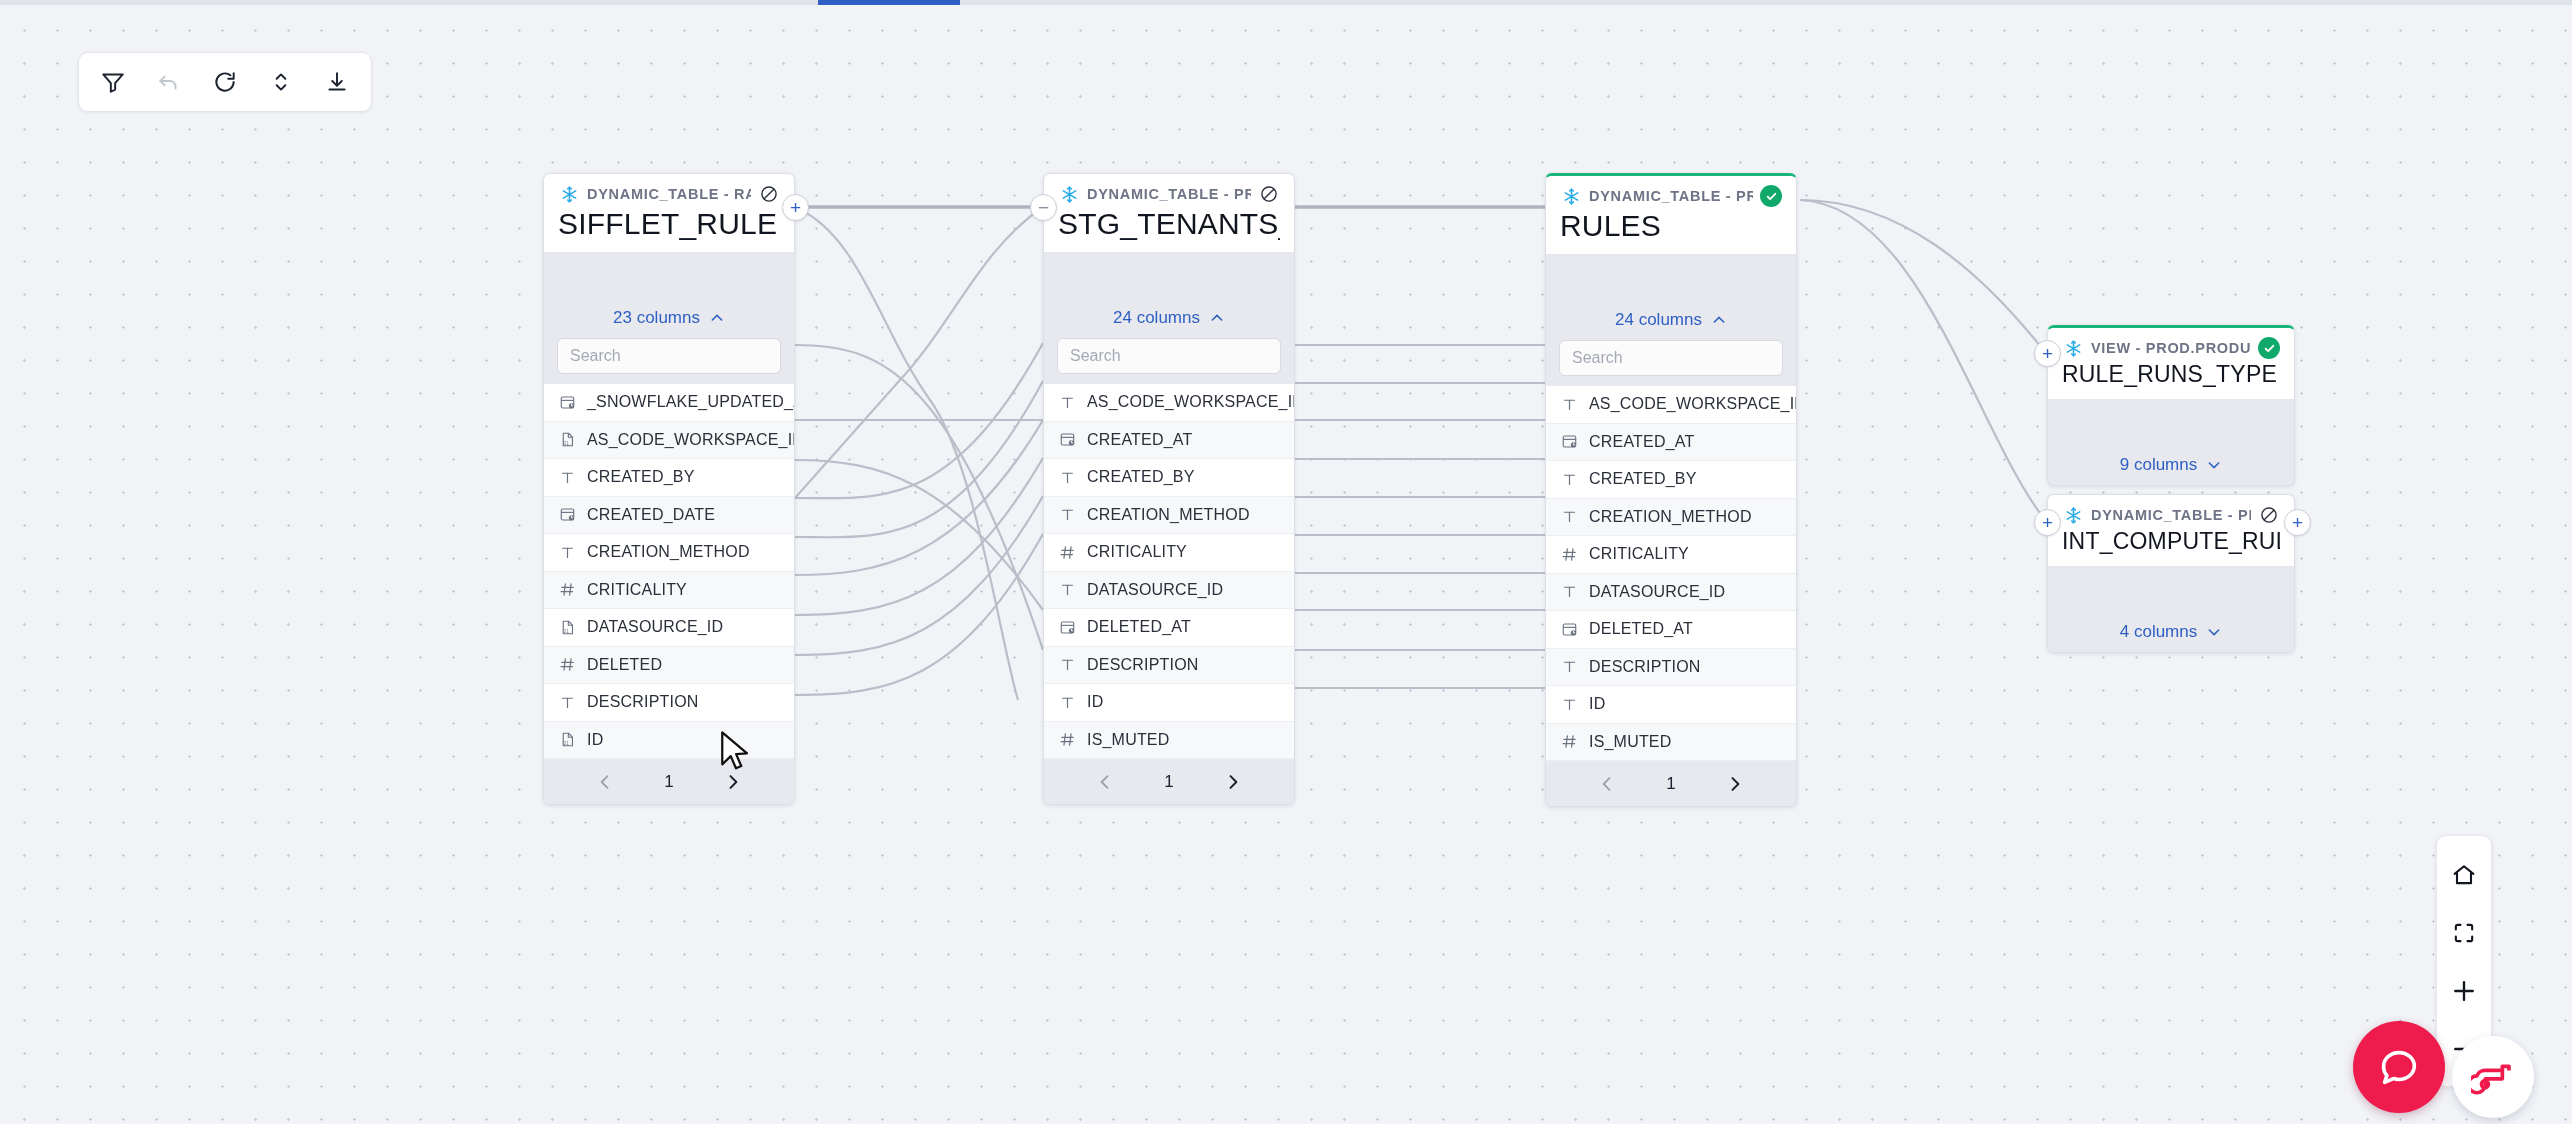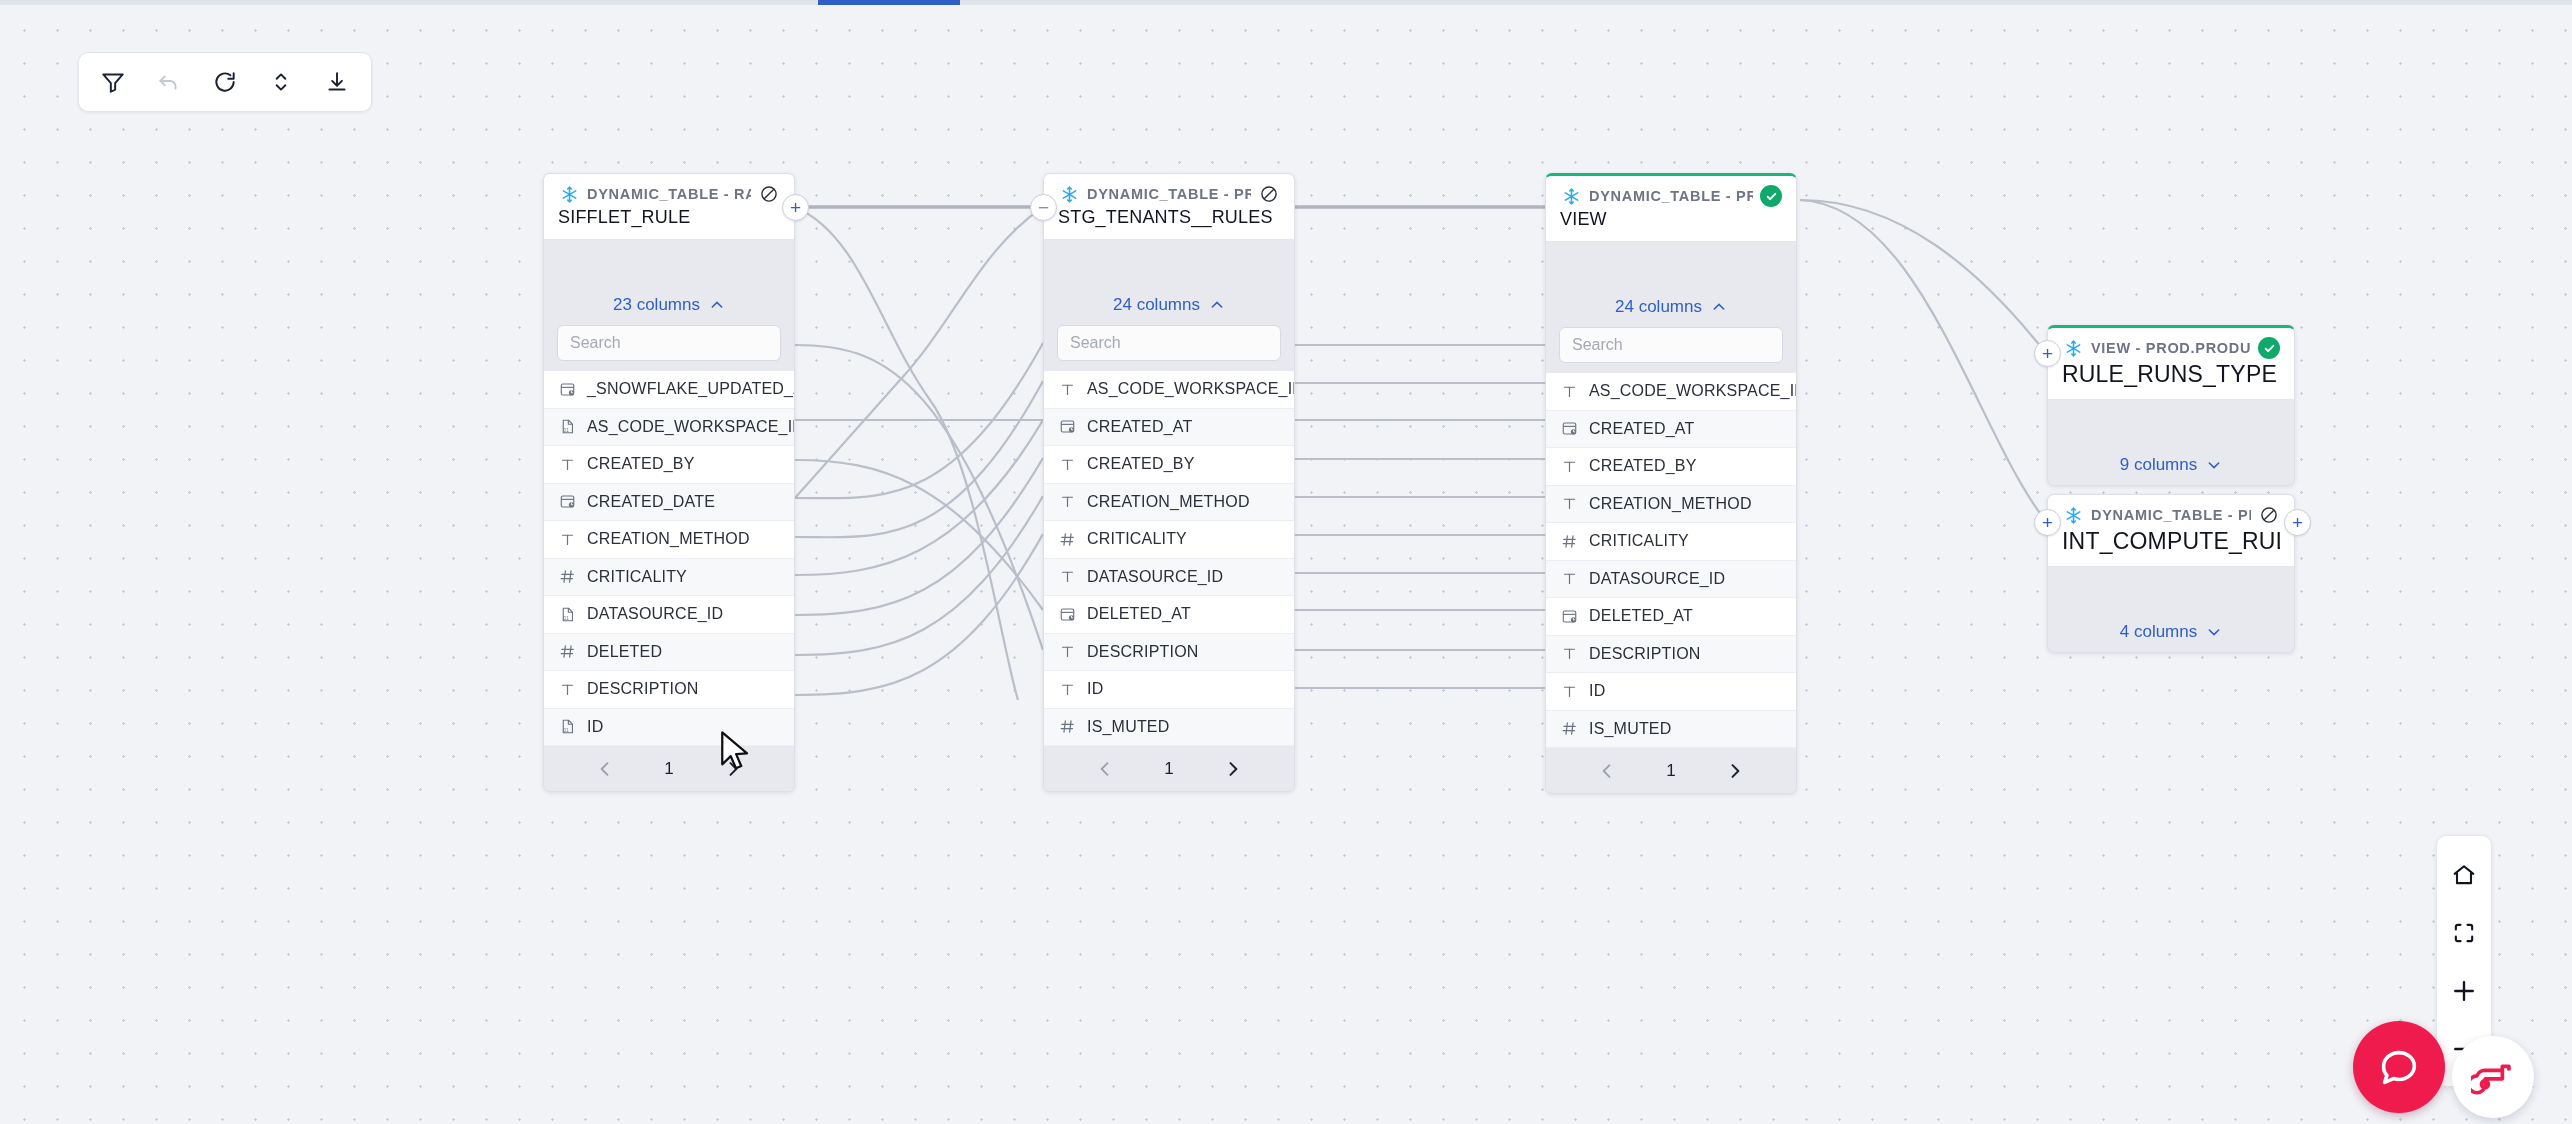--- a/index.html
+++ b/index.html
@@ -66,21 +66,21 @@
   .node .head .toprow {
     display: flex; align-items: center; gap: 7px;
   }
   .node .kind {
     font-size: 14.5px; font-weight: bold; letter-spacing: .7px;
     color: #6e7486; white-space: nowrap; overflow: hidden;
     flex: 1;
   }
   .node .title {
     margin-top: 2px;
-    font-size: 18px; color: #11151f; letter-spacing: .2px;
+    font-size: 30px; color: #11151f; letter-spacing: .2px;
     white-space: nowrap; overflow: hidden;
   }
   .node.small .title { font-size: 23px; }
   .colcount {
     text-align: center; padding: 11px 0 10px;
     font-size: 17px; color: #2f5fc4; font-weight: 500;
     display: flex; align-items: center; justify-content: center; gap: 9px;
     cursor: pointer;
     margin-top: 44px;
   }
@@ -526,21 +526,21 @@
             <path d="M12 3l-2.2 2M12 3l2.2 2M12 21l-2.2-2M12 21l2.2-2"></path>
           </svg>
         </span>
         <span class="kind">DYNAMIC_TABLE - PRO…</span>
         <span class="badge ok">
           <svg width="13" height="13" viewBox="0 0 24 24" fill="none" stroke="#ffffff" stroke-width="3.4" stroke-linecap="round" stroke-linejoin="round">
               <path d="M5 12.5l4.5 4.5L19 7"></path>
             </svg>
         </span>
       </div>
-      <div class="title">VIEW</div>
+      <div class="title">RULES</div>
     </div>
     <div class="colcount">
       <span>24 columns</span>
       <svg width="16" height="16" viewBox="0 0 24 24" fill="none" stroke="#2f5fc4" stroke-width="2.4" stroke-linecap="round">
           <path d="M5 15l7-7 7 7"></path>
         </svg>
     </div>
     <div class="searchwrap">
       <input class="searchbox" placeholder="Search" style="">
     </div>

